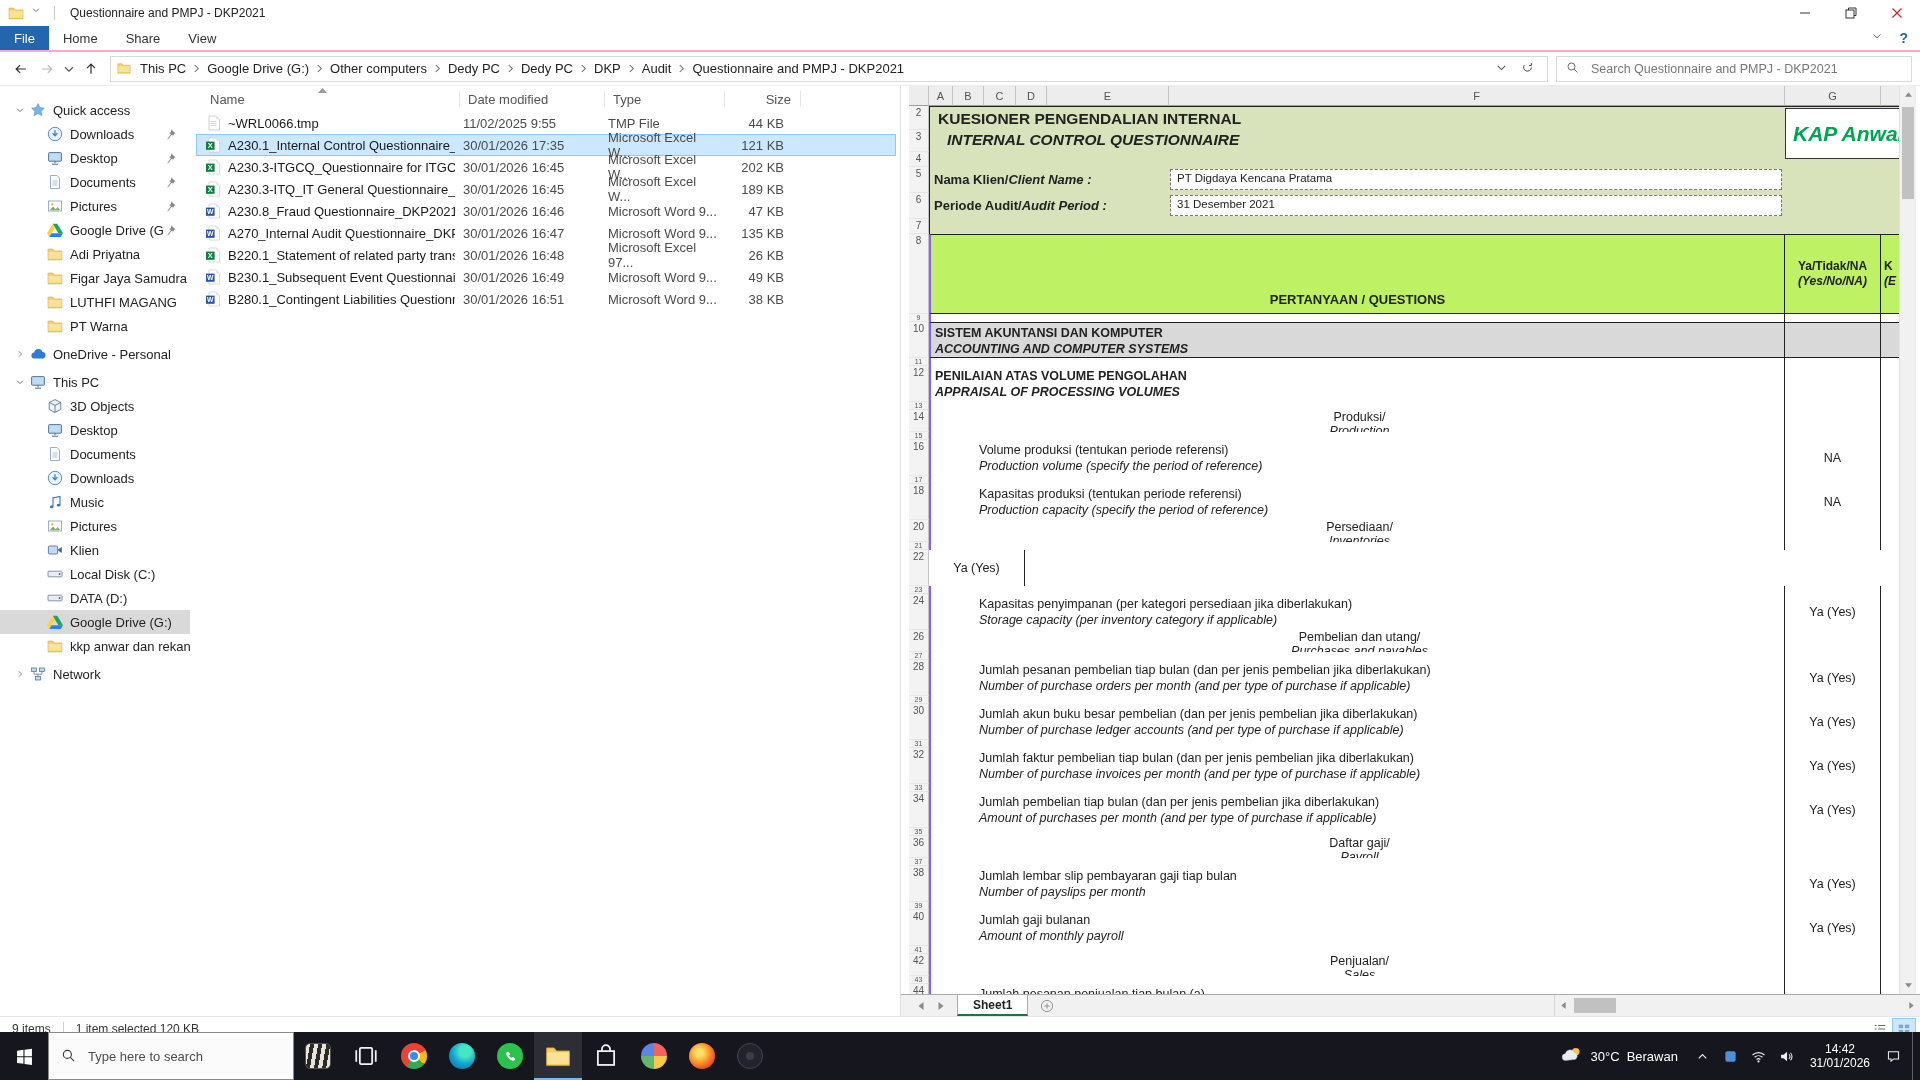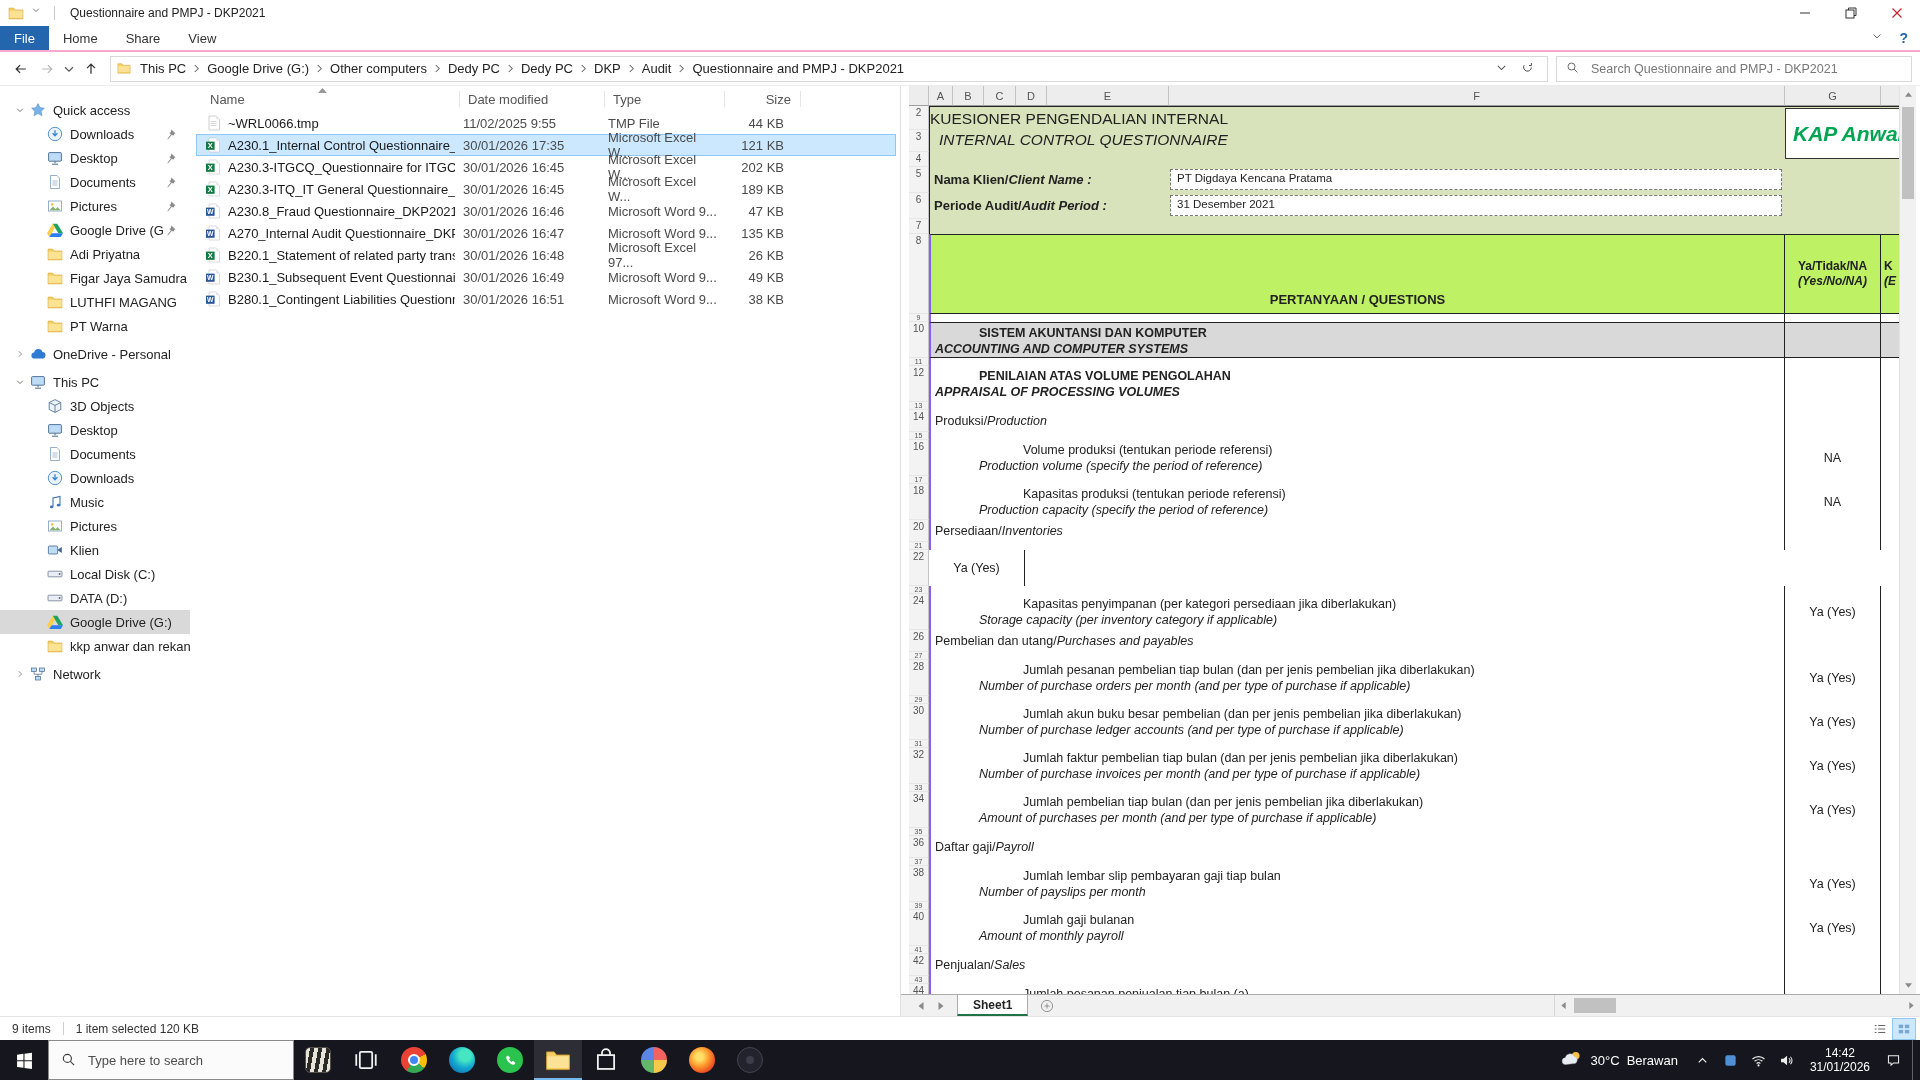--- a/index.html
+++ b/index.html
@@ -92,34 +92,34 @@
   .cp { flex:1; overflow:hidden; }
   .srow.green .cm, .srow.green .ca, .srow.green .cp { background:#d8e3bb; }
   .srow.green .cm { border-left:1px solid #222; }
   .srow.green .cp { border-right:1px solid #222; }
   .srow.rowtop .cm, .srow.rowtop .ca, .srow.rowtop .cp { border-top:1px solid #222; }
   .srow.tbl .cm { border-left:2px solid #8b5cf6; border-right:1px solid #222; }
   .srow.tbl .ca { border-right:1px solid #222; }
   .srow.tbl .cp { border-right:1px solid #222; }
   .kind-qheader .cm, .kind-qheader .ca, .kind-qheader .cp { border-top:1px solid #222; border-bottom:1px solid #222; background:#bef264; }
   .kind-section .cm, .kind-section .ca, .kind-section .cp { border-top:1px solid #222; border-bottom:1px solid #222; background:#d9d9d9; }
-  .t-title { font-size:15.5px; font-weight:normal; padding-left:0; line-height:23px; white-space:nowrap; display:block; }
+  .t-title { font-size:15.5px; font-weight:bold; padding-left:8px; line-height:23px; white-space:nowrap; display:block; }
   .kind-title2 .t-title { font-style:italic; line-height:20px;margin-left:9px; }
   .flab { font-size:13px; font-weight:bold; padding-left:4px; line-height:25px; white-space:nowrap; }
   .it { font-style:italic; }
   .vbox { position:absolute; left:240px; top:2px; height:21px; width:612px; background:#fff; border:1px dashed #777; font-size:11.5px; padding:2px 6px; white-space:nowrap; }
   .kind-qheader .cm { display:flex; align-items:flex-end; }
   .qh-main { width:100%; text-align:center; font-weight:bold; font-size:13px; padding-bottom:6px; }
   .kind-qheader .ca { display:flex; flex-direction:column; align-items:center; justify-content:center; font-weight:bold; font-size:12px; line-height:15px; }
   .kind-qheader .cp { display:flex; flex-direction:column; justify-content:center; font-weight:bold; font-size:12px; line-height:15px; padding-left:3px; white-space:nowrap; }
-  .l1 { font-size:12.5px; line-height:16px; white-space:nowrap;margin-left:44px; }
+  .l1 { font-size:12.5px; line-height:16px; white-space:nowrap; }
   .l2 { font-size:12.5px; line-height:16px; font-style:italic; white-space:nowrap; }
   .kind-section .cm, .kind-sub .cm { padding:2px 0 0 4px; }
   .kind-section .l1, .kind-sub .l1, .kind-section .l2, .kind-sub .l2 { font-weight:bold; }
-  .kind-cat .cm { display:flex; align-items:center; padding-left:4px; font-size:12.5px; white-space:nowrap; }
+  .kind-cat .cm { display:flex; align-items:center; padding-left:4px; font-size:12.5px; white-space:nowrap;flex-direction:column; }
   .kind-q .cm { padding:2px 0 0 48px; }
   .kind-q .ca { display:flex; align-items:center; justify-content:center; font-size:12.5px; }
   .kap-box { position:absolute; left:876px; top:2px; width:142px; height:51px; background:#fff; border:1px solid #333; display:flex; align-items:center; padding-left:7px; overflow:hidden; }
   .kap-box span { font-size:21px; font-weight:bold; font-style:italic; color:#00a551; white-space:nowrap; }
 
   
   .sheet-tabs { position:absolute; left:0; right:0; bottom:0; height:22px; background:#f1f1f1; border-top:1px solid #ababab; display:flex; align-items:stretch; padding-left:10px; }
   .st-nav { display:flex; align-items:center; padding:0 6px; }
   .st-nav svg { width:8px; height:10px; }
   .st-tab { background:#fff; border-left:1px solid #ababab; border-right:1px solid #ababab; border-bottom:2px solid #217346; padding:0 15px; margin-left:6px; display:flex; align-items:center; font-size:12px; font-weight:bold; color:#222; }
@@ -139,21 +139,21 @@
 
   
   .statusbar { position:absolute; left:0; right:0; bottom:40px; height:24px; background:#fff; border-top:1px solid #e5e5e5; display:flex; align-items:center; font-size:12px; color:#333; padding-left:12px; gap:12px; }
   .sb-sep { width:1px; height:13px; background:#d0d0d0; }
   .sb-views { margin-left:auto; display:flex; margin-right:4px; }
   .sb-view { width:24px; height:22px; display:flex; align-items:center; justify-content:center; border:1px solid transparent; }
   .sb-view svg { width:14px; height:14px; }
   .sb-view.active { background:#cce8ff; border-color:#8fc7f5; }
 
   
-  .taskbar { position:absolute; left:0; right:0; bottom:0; height:40px; background:#16161f; display:flex; align-items:stretch; }
+  .taskbar { position:absolute; left:0; right:0; bottom:0; height:48px; background:#16161f; display:flex; align-items:stretch; }
   .tb-start { width:48px; display:flex; align-items:center; justify-content:center; flex:none; }
   .tb-start svg { width:17px; height:17px; }
   .tb-searchbar { width:246px; background:#fbfbfb; border:1px solid #8a8a8a; display:flex; align-items:center; gap:9px; padding-left:12px; flex:none; }
   .tb-searchbar svg { width:15px; height:15px; }
   .tb-searchbar input { border:none; outline:none; background:transparent; font-size:13px; color:#333; font-family:inherit; flex:1; min-width:0; }
   .tb-searchbar input::placeholder { color:#4d4d4d; }
   .tb-apps { display:flex; }
   .tb-app { width:48px; display:flex; align-items:center; justify-content:center; }
   .tb-app.active { background:rgba(255,255,255,.10); box-shadow:inset 0 -2px 0 #76b9ed; }
   .ic { width:26px; height:26px; }

